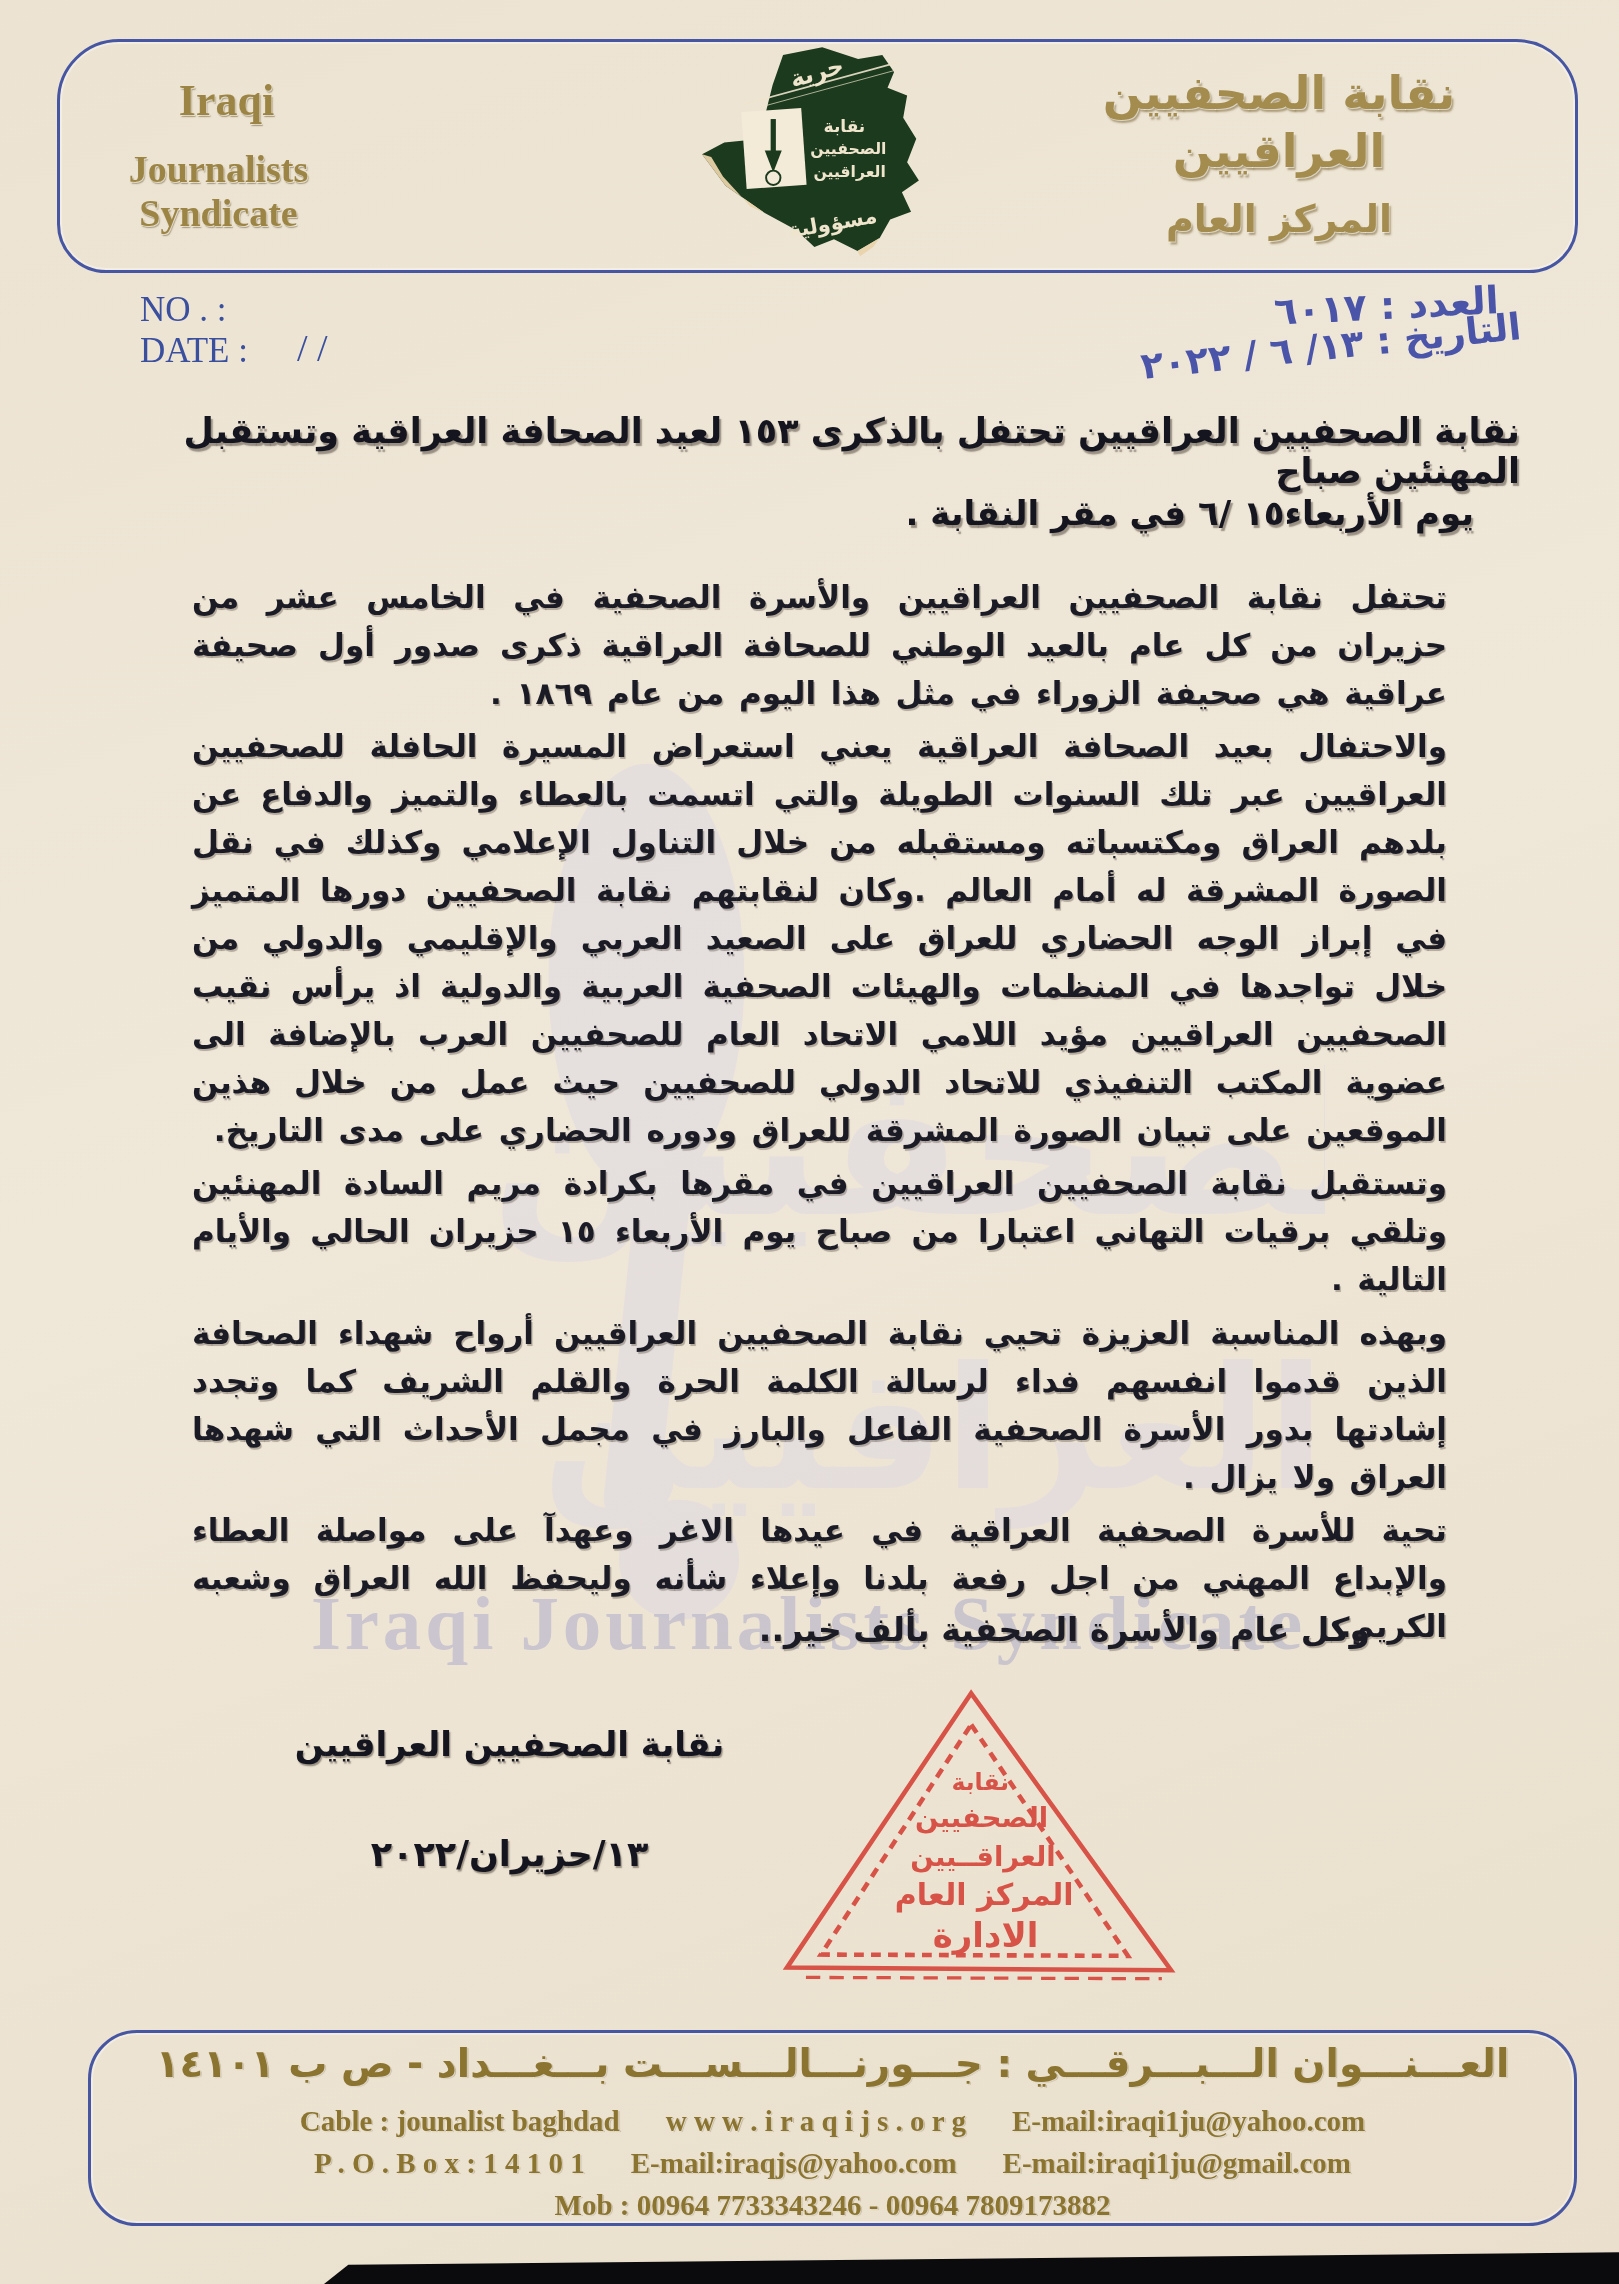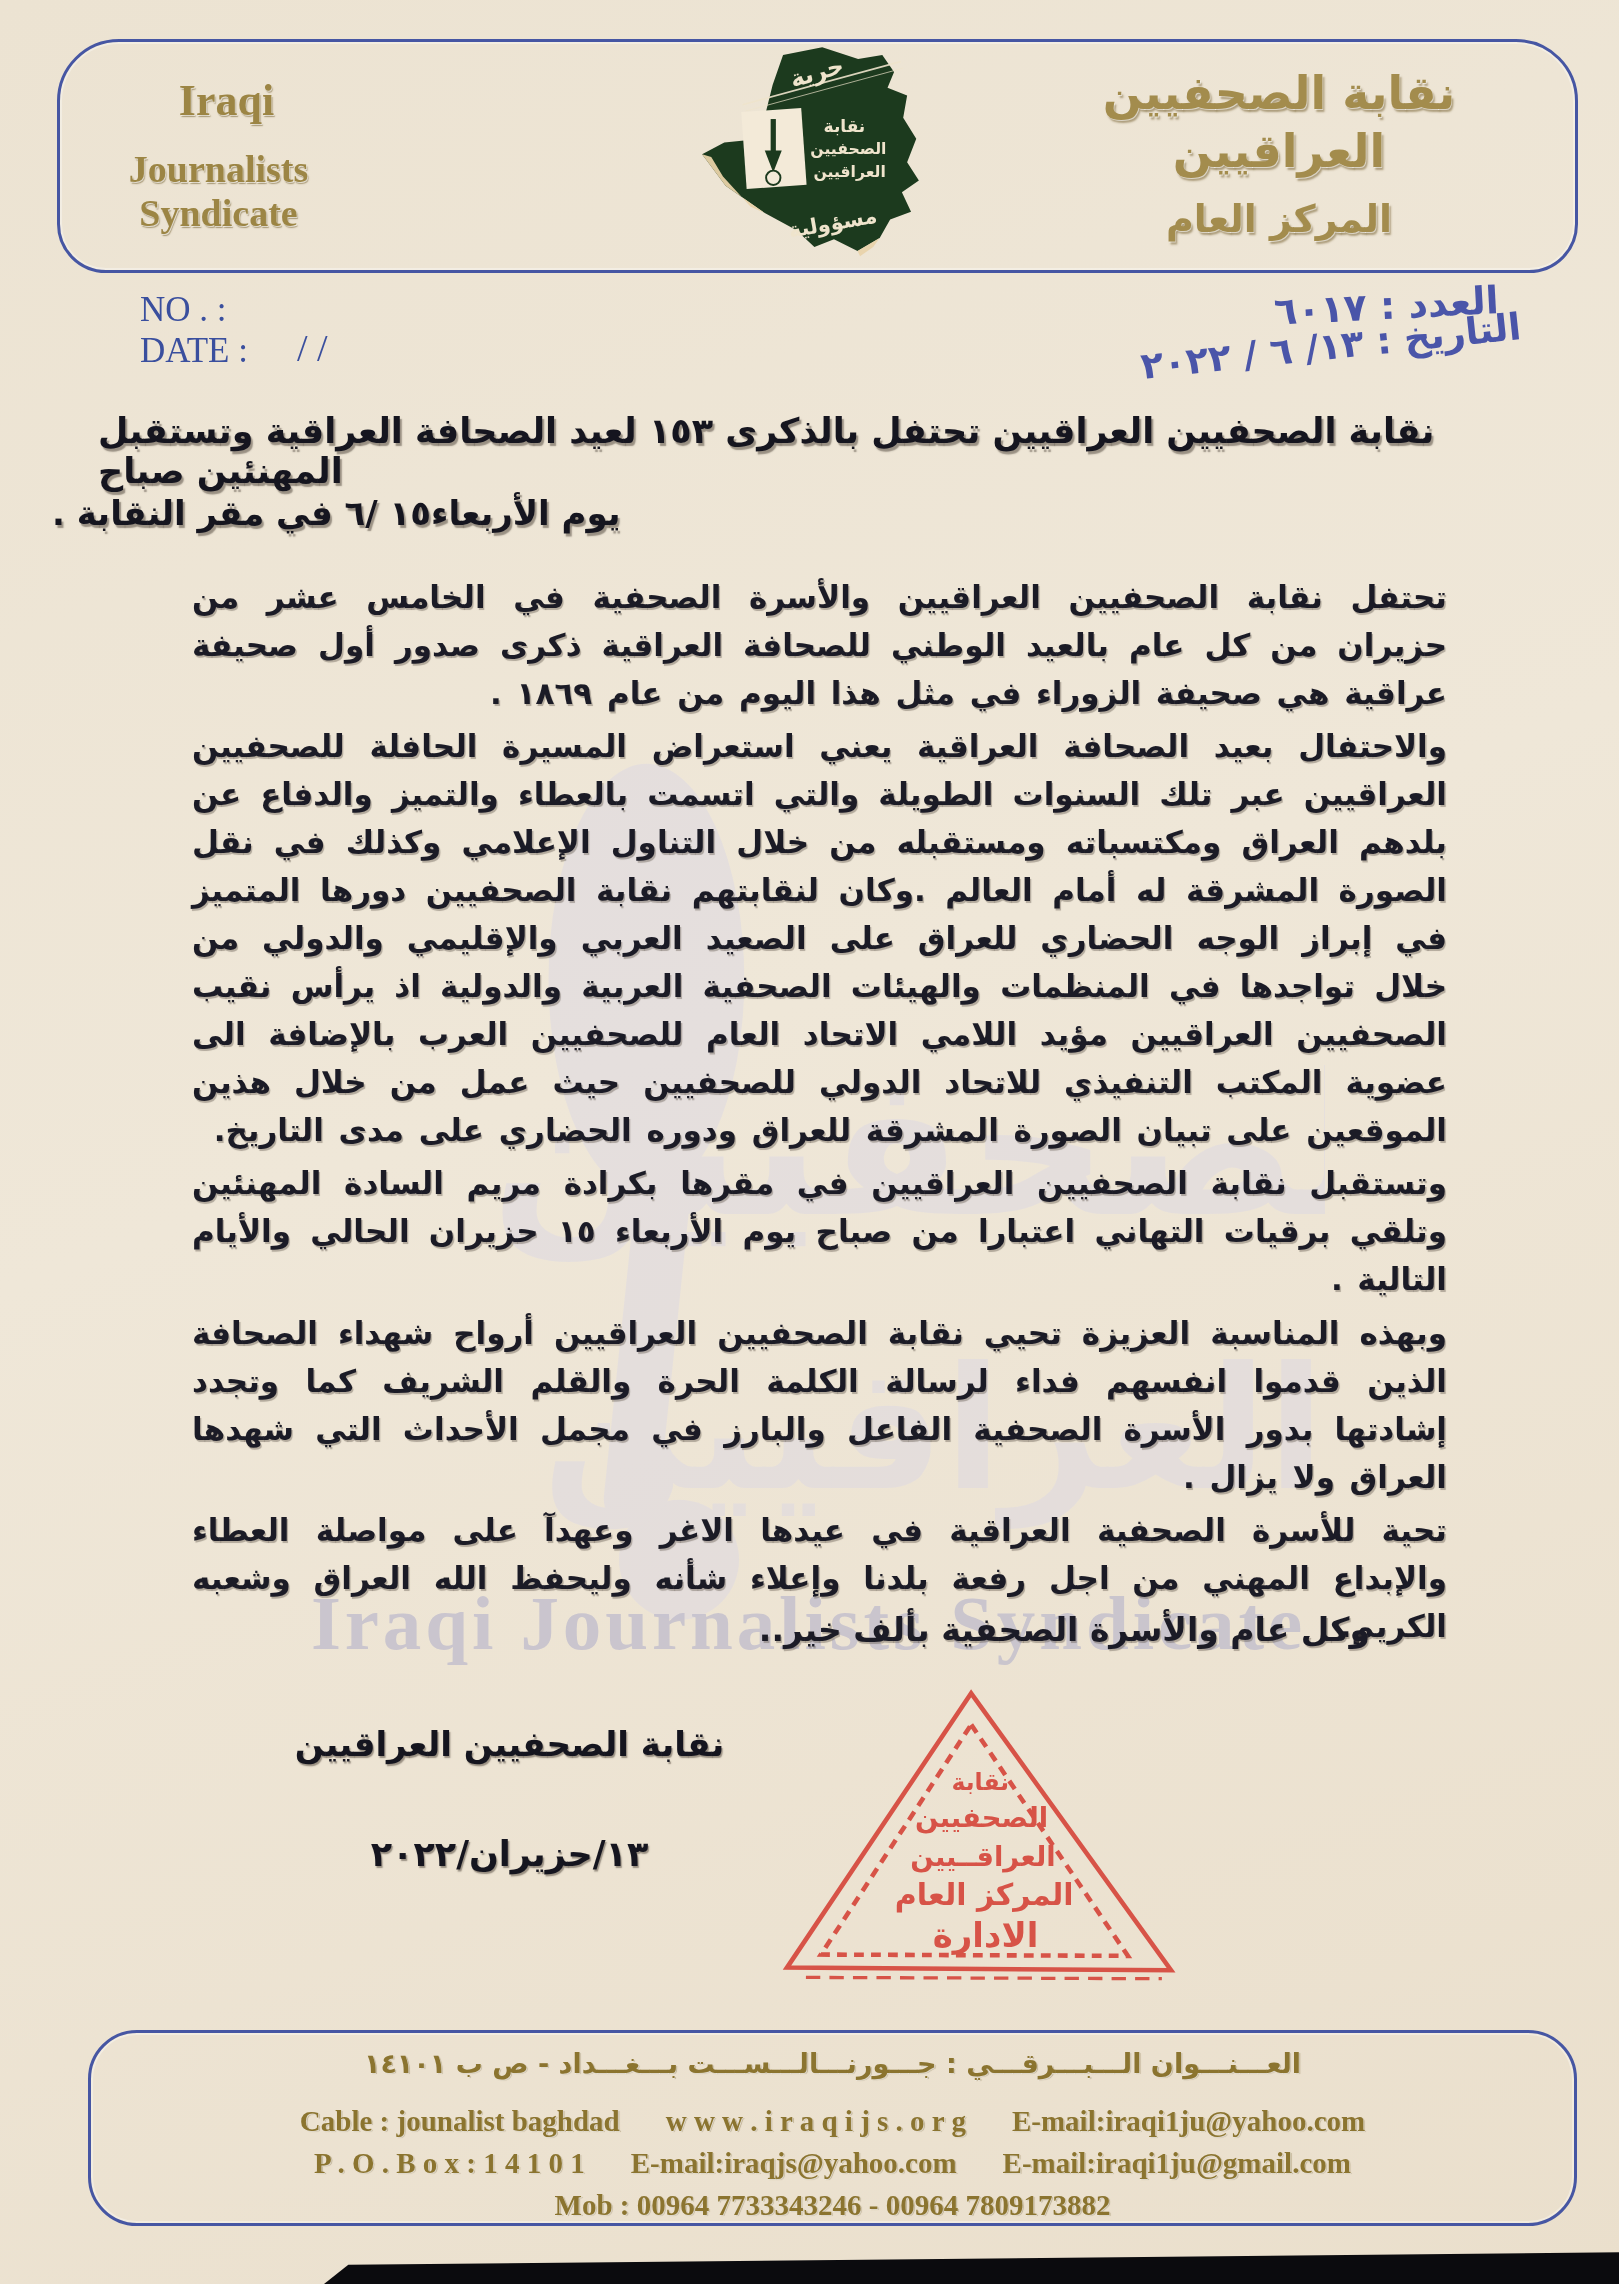--- a/index.html
+++ b/index.html
@@ -34,21 +34,21 @@
   .ar-callig .c2{font-size:38px;font-weight:bold;margin-top:17px;}
   
   .ref-label{font-family:"Liberation Serif","DejaVu Serif",serif;color:#3a4f9e;font-size:35px;}
   .no-label{left:140px;top:290px;}
   .date-label{left:140px;top:331px;}
   .date-slashes{left:297px;top:326px;font-size:38px;}
   .hand{color:#4a55a9;font-weight:bold;direction:rtl;white-space:nowrap;}
   .hand-no{right:121px;top:284px;font-size:38px;transform:rotate(-3deg);}
   .hand-date{right:98px;top:325px;font-size:37px;transform:rotate(-6deg);}
   
-  .doc-title{direction:rtl;text-align:left;color:#15151f;font-weight:bold;
+  .doc-title{direction:rtl;text-align:right;color:#15151f;font-weight:bold;
     text-shadow:2px 2.6px 1.3px rgba(70,60,50,.5);}
   .t1{left:98px;top:411px;width:1422px;font-size:35px;}
   .t2{left:52px;top:493px;width:1422px;font-size:34px;}
   
   .body-text{left:192px;top:573px;width:1255px;direction:rtl;}
   .body-text p{
     margin:0 0 5.2px 0;text-align:justify;text-align-last:right;
     font-size:31px;line-height:48px;font-weight:bold;color:#1b1b26;
     word-spacing:3.9px;text-shadow:1.3px 2px 0.7px rgba(90,80,70,.4);
   }
@@ -64,21 +64,21 @@
   .stamp-svg text{font-family:"DejaVu Sans",sans-serif;font-weight:bold;fill:#d6473c;direction:rtl;}
   
   .footer-box{
     left:88px;top:2030px;width:1483px;height:181px;
     border:3.9px solid #4656a3;border-radius:49px;
     box-shadow:inset 0 0 0 2px rgba(255,255,255,.35);
     display:flex;flex-direction:column;justify-content:flex-start;padding-top:9px;
   }
   .f-row{height:42px;display:flex;justify-content:center;align-items:center;gap:46px;
     color:#8b742f;font-weight:bold;text-shadow:0.7px 0.7px 0 rgba(255,255,255,.5),1.3px 1.3px 0.7px rgba(110,90,40,.4);}
-  .f-ar{font-size:27px;direction:rtl;font-family:"DejaVu Sans",sans-serif;}
+  .f-ar{font-size:39px;direction:rtl;font-family:"DejaVu Sans",sans-serif;}
   .f-en{font-family:"Liberation Serif","DejaVu Serif",serif;font-size:29px;}
   .f-en span{white-space:pre;margin-top:32px;}
   
   .scan-band{left:0;right:0;bottom:0;height:33px;background:#0b0b0e;
     clip-path:polygon(20% 100%,21.5% 42%,100% 4%,100% 100%);}
 </style>
 </head>
 <body>
 
 <svg class="abs wm-svg" viewBox="0 0 1600 1560" xmlns="http://www.w3.org/2000/svg">

